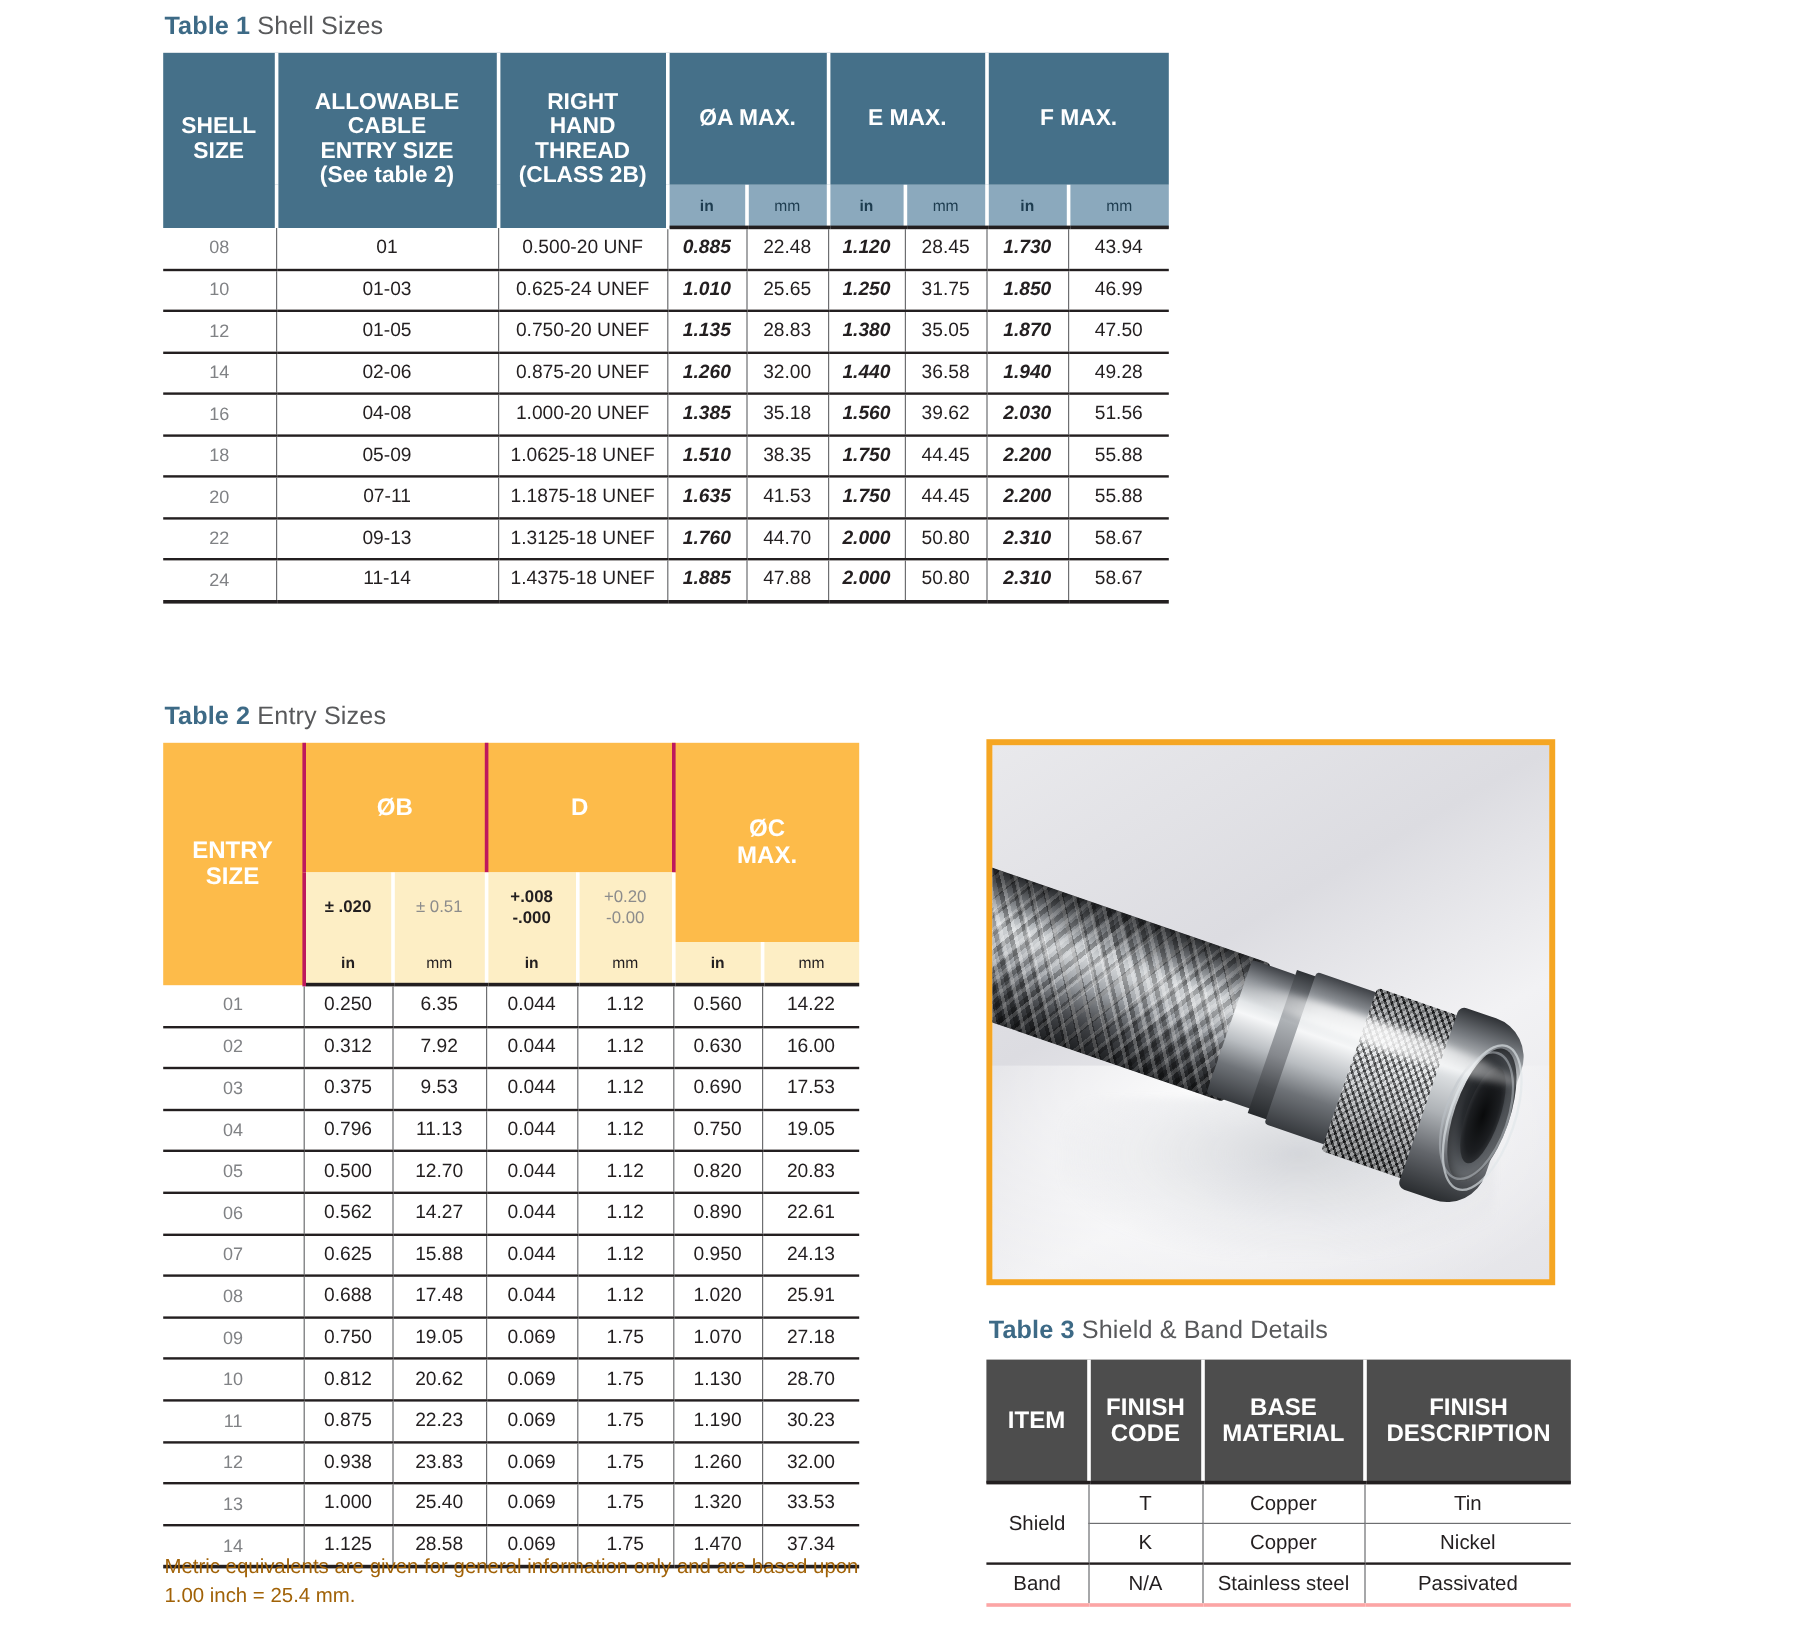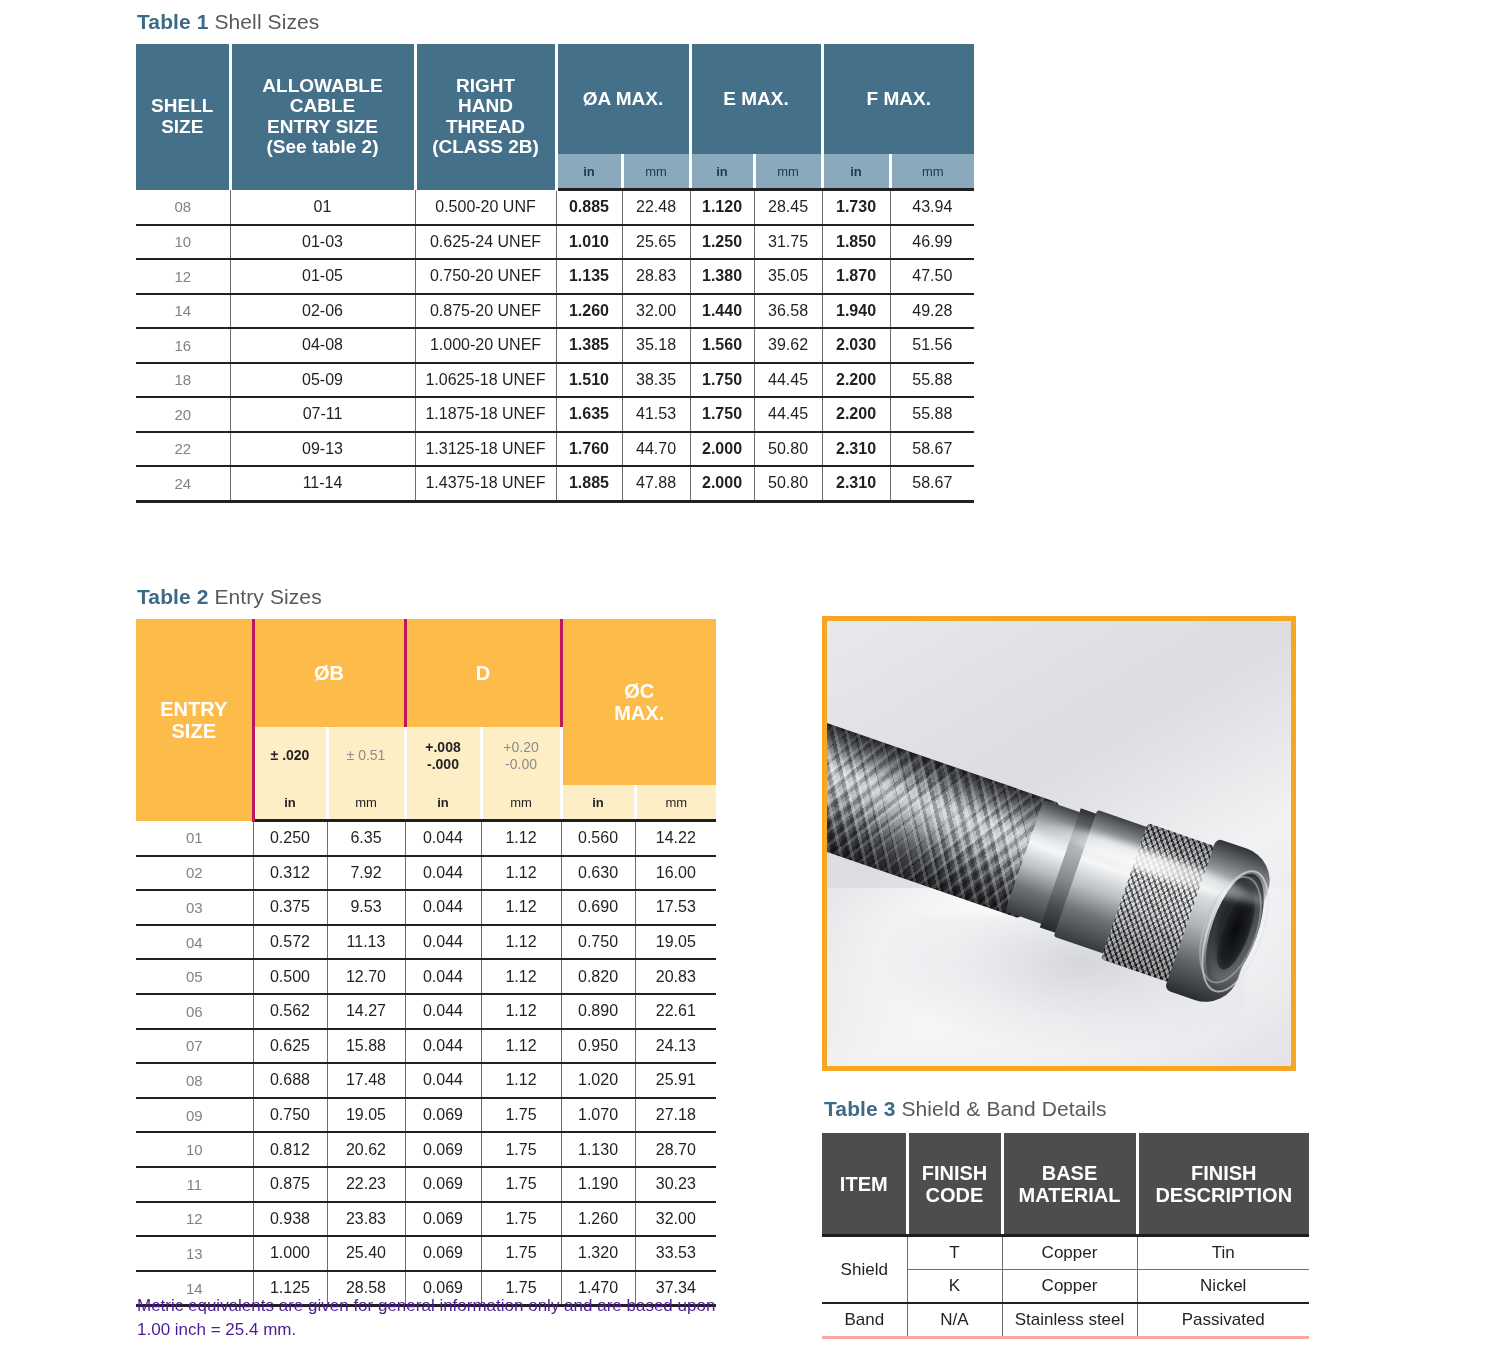--- a/index.html
+++ b/index.html
@@ -69,21 +69,21 @@
 
   #table1 tbody tr td {
     height: 32.5px;
     font-size: 16px;
     border-bottom: 2px solid #231f20;
     border-right: 1px solid #6d6e71;
   }
   #table1 tbody tr td.nb { border-right: none; }
   #table1 tbody tr:last-child td { border-bottom: 3px solid #231f20; }
   #table1 .c-shell { color: #808285; font-size: 15px; border-right: 1px solid #6d6e71; }
-  #table1 .c-in { font-weight: bold; }
+  #table1 .c-in { font-weight: bold; font-style: italic; }
   #table1 .c-mm { font-weight: normal; }
 
   
   #table2-wrap { position: absolute; left: 136px; top: 619px; }
   #table2 { width: 580px; }
   #table2 .hdr {
     background: #fdbb4a;
     color: #ffffff;
     font-weight: bold;
     font-size: 20px;
@@ -125,21 +125,21 @@
   #table2 .c-in { font-weight: normal; }
 
   
   #footnote {
     position: absolute;
     left: 137px;
     top: 1294px;
     width: 590px;
     font-size: 17px;
     line-height: 1.42;
-    color: #4c1d95;
+    color: #a16207;
   }
 
   
   #product-figure {
     position: absolute;
     left: 822px;
     top: 616px;
     width: 474px;
     height: 455px;
     border: 5px solid #f5a623;
@@ -485,21 +485,21 @@
           <td class="c-entry">03</td>
           <td class="c-in">0.375</td>
           <td>9.53</td>
           <td class="c-in">0.044</td>
           <td>1.12</td>
           <td class="c-in">0.690</td>
           <td class="nb">17.53</td>
         </tr>
         <tr>
           <td class="c-entry">04</td>
-          <td class="c-in">0.572</td>
+          <td class="c-in">0.796</td>
           <td>11.13</td>
           <td class="c-in">0.044</td>
           <td>1.12</td>
           <td class="c-in">0.750</td>
           <td class="nb">19.05</td>
         </tr>
         <tr>
           <td class="c-entry">05</td>
           <td class="c-in">0.500</td>
           <td>12.70</td>

